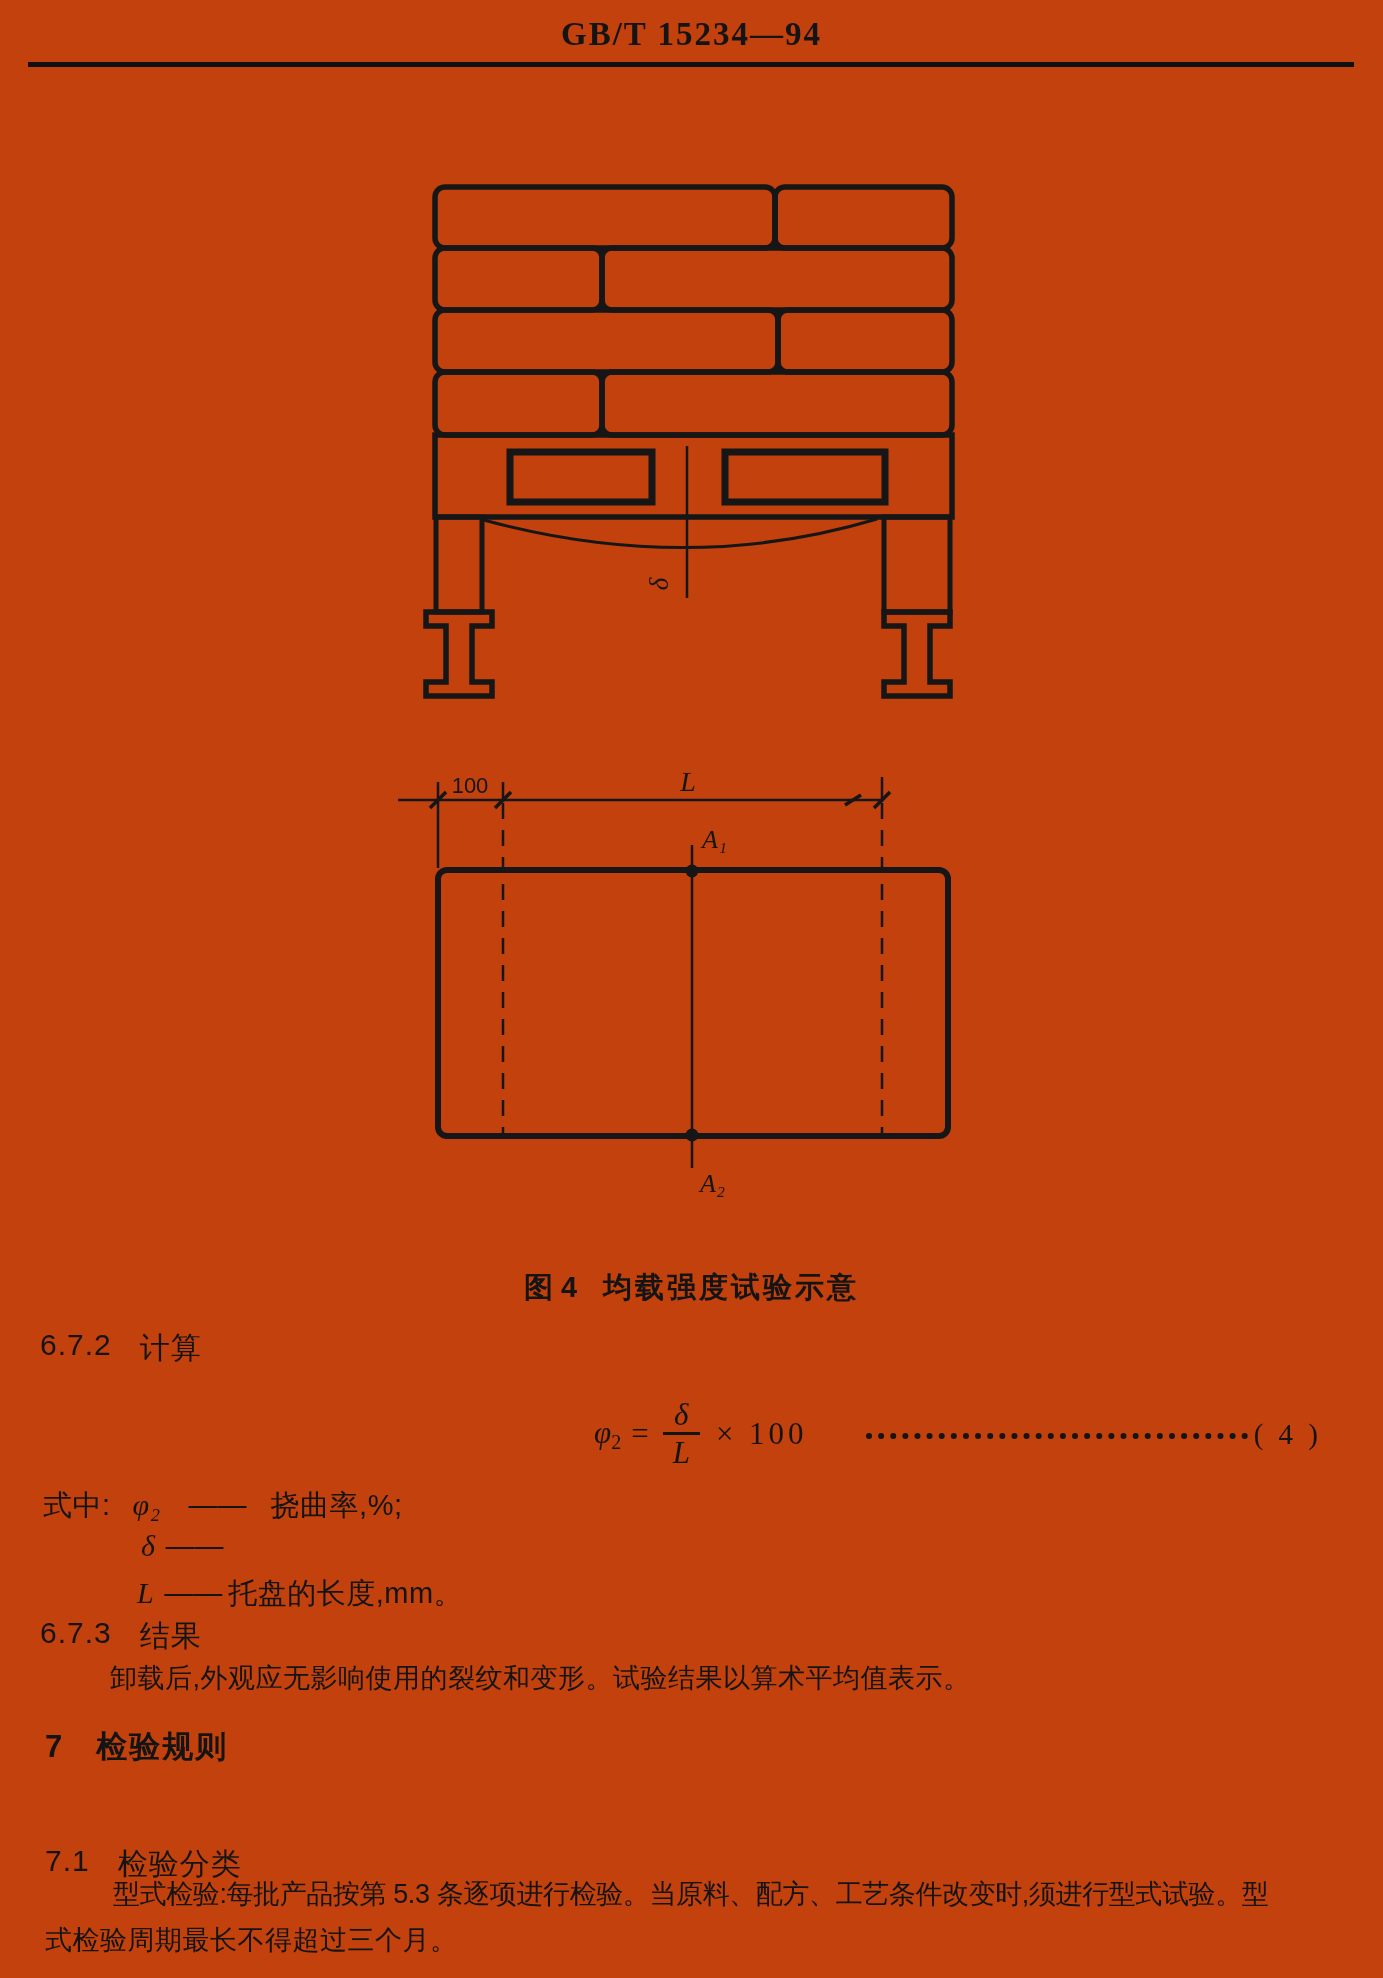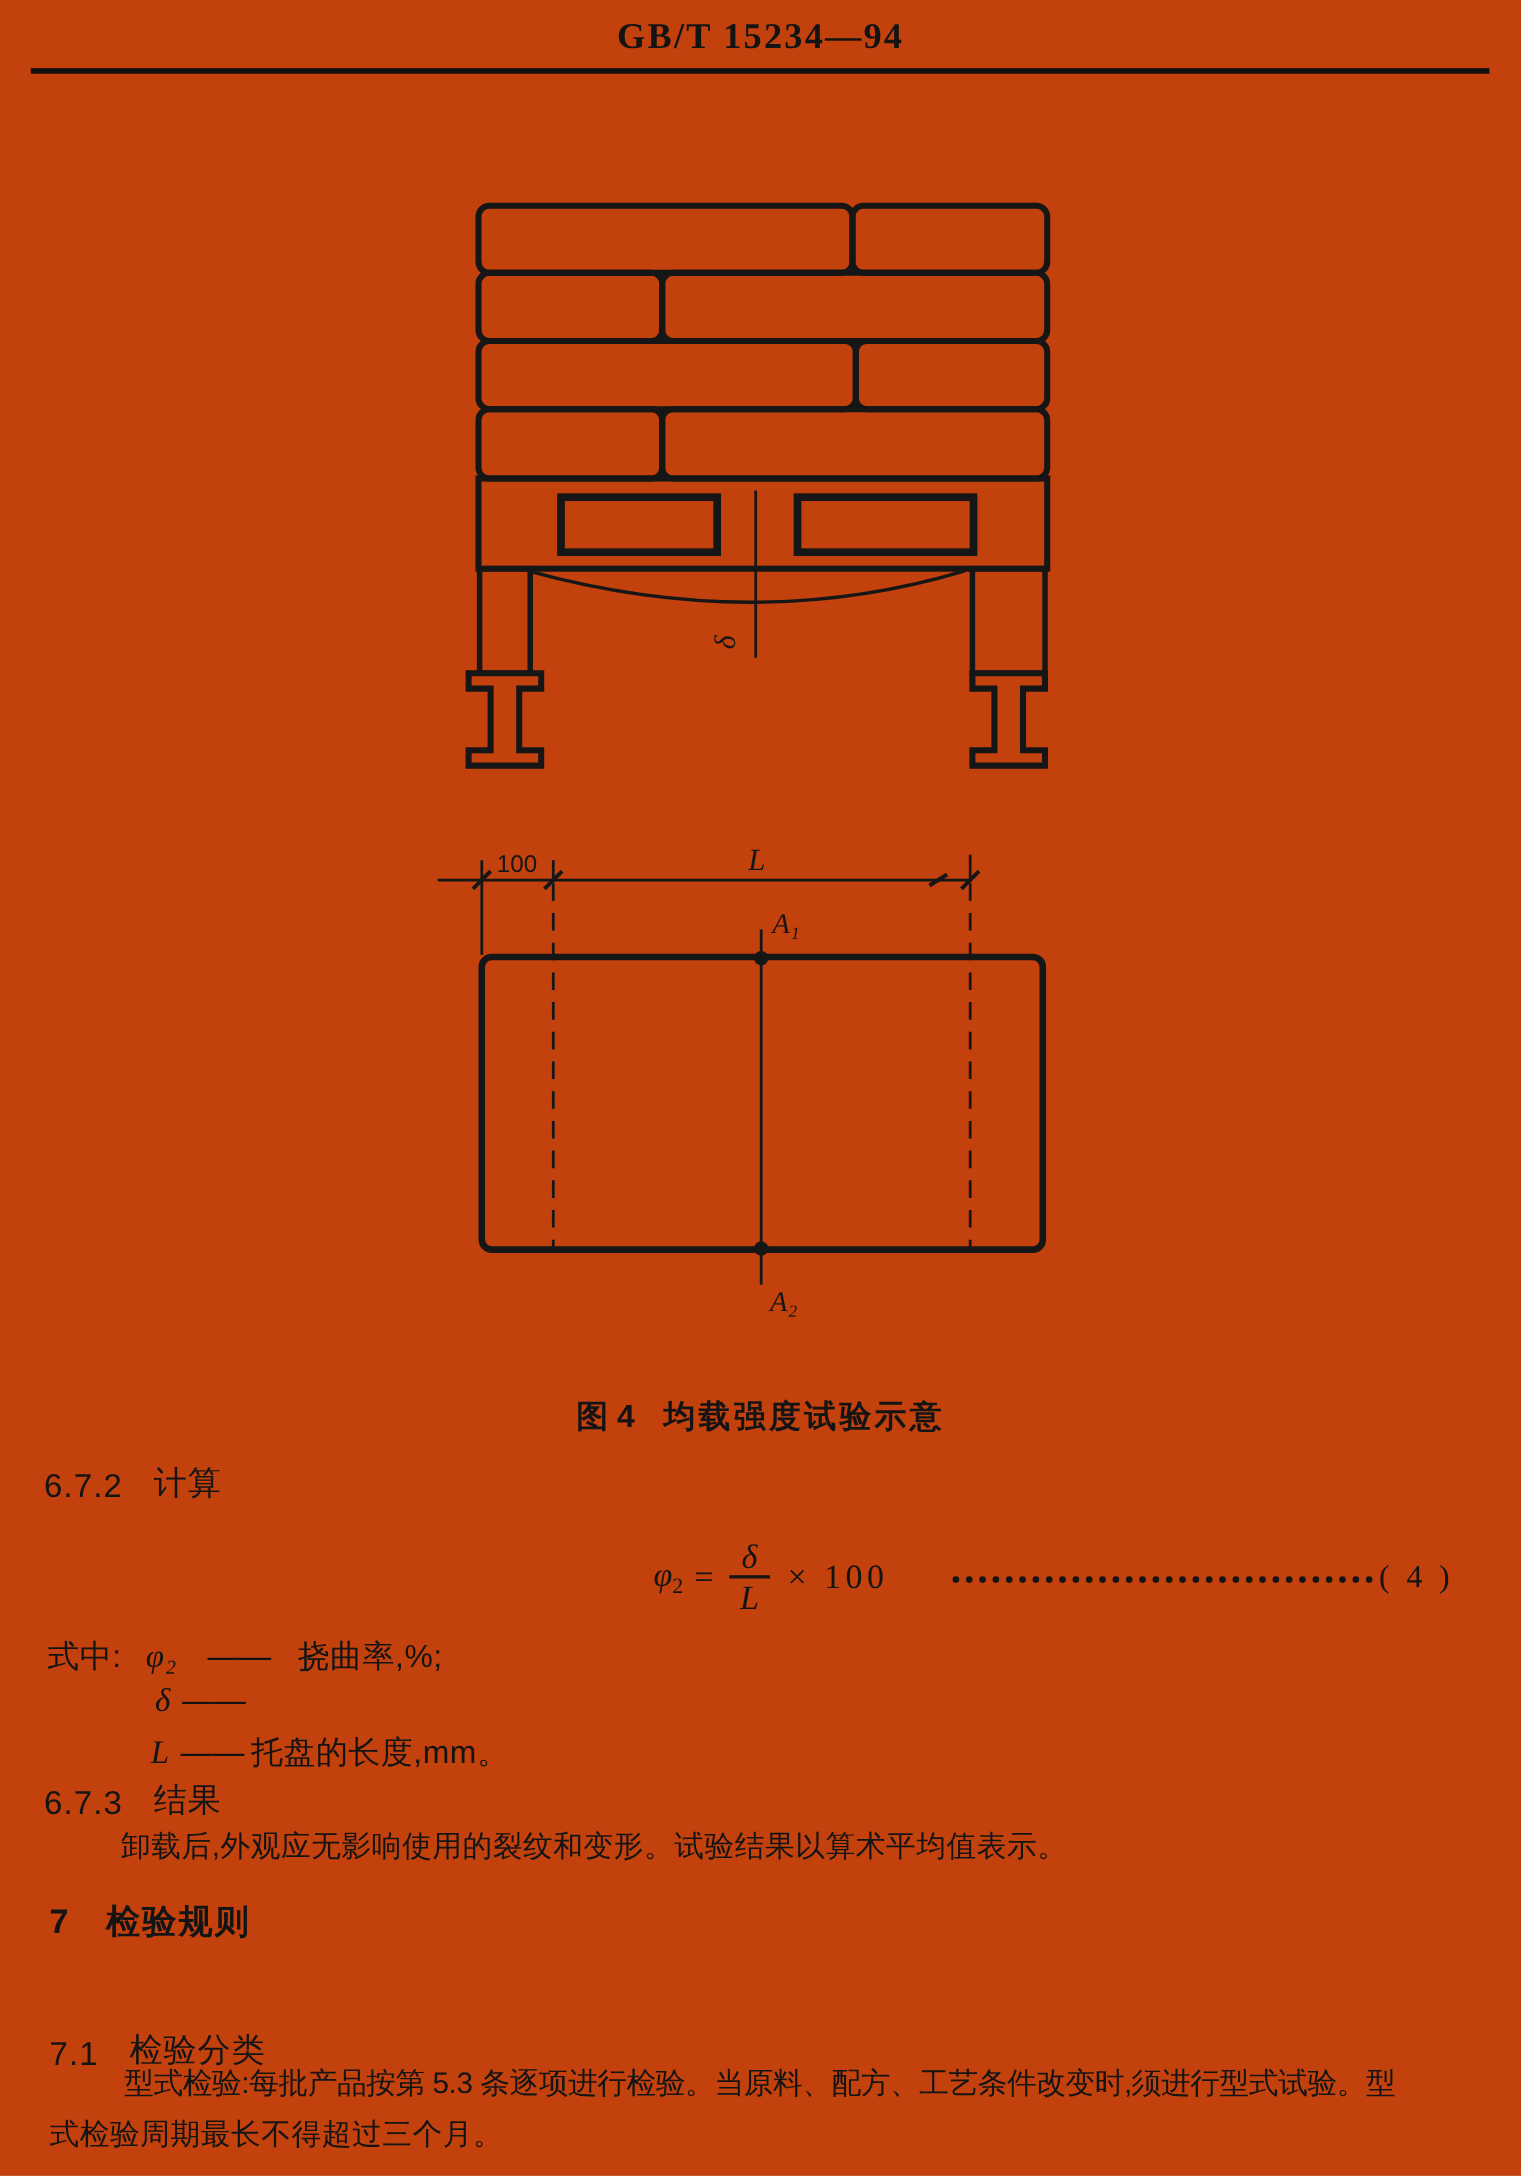--- a/index.html
+++ b/index.html
@@ -25,21 +25,21 @@
   }
   svg.fig{position:absolute;left:0;top:0;}
   .cap{
     position:absolute;top:1268px;left:0;width:1383px;
     text-align:center;
     font-size:29px;font-weight:700;letter-spacing:3px;
   }
   .cap .capnum{letter-spacing:0;margin-right:26px;font-weight:700;}
   .h2{
     position:absolute;left:40px;
-    display:flex;align-items:flex-end;gap:28px;
+    display:flex;align-items:flex-start;gap:28px;
     font-size:30px;font-weight:500;letter-spacing:1px;
   }
   .h1{
     position:absolute;left:45px;
     display:flex;align-items:baseline;gap:32px;
     font-size:31px;font-weight:700;letter-spacing:2px;
   }
   .bodyline{
     position:absolute;
     font-size:27px;letter-spacing:0.5px;white-space:nowrap;text-align:right;

